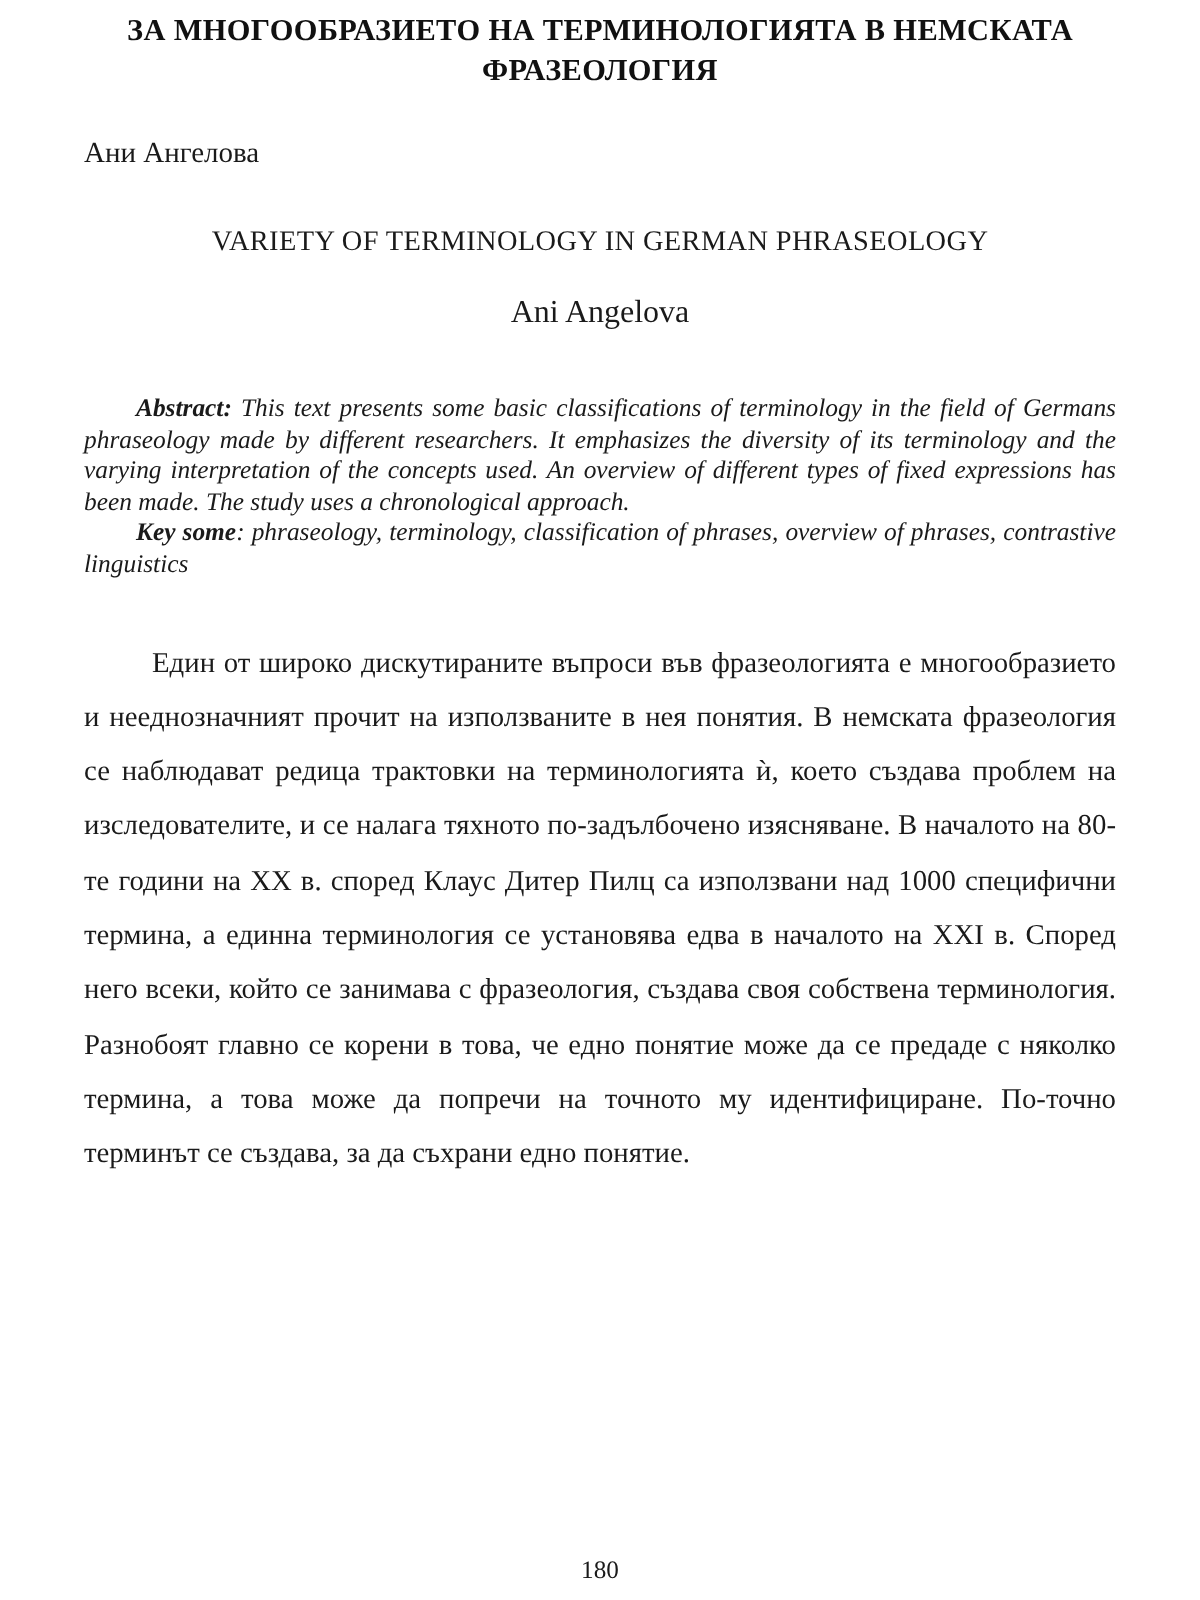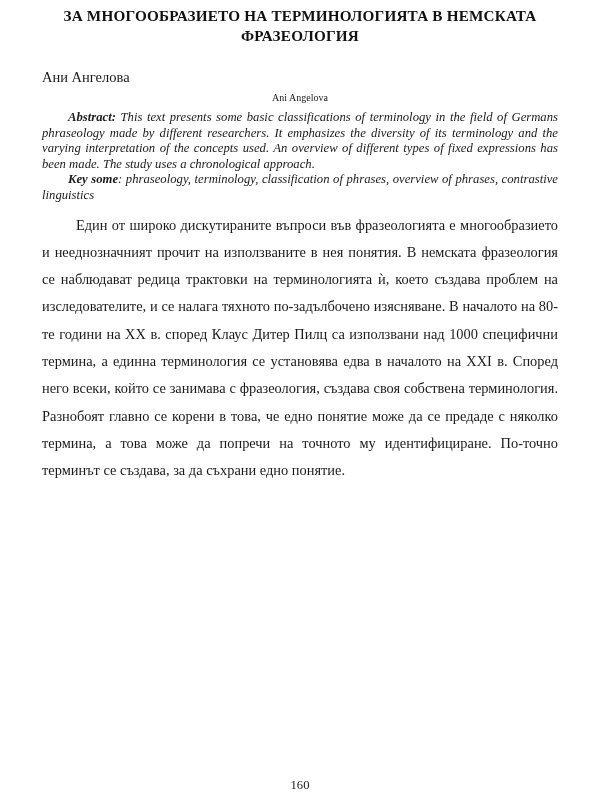--- a/index.html
+++ b/index.html
@@ -44,48 +44,48 @@
   .title-en {
     text-align: center;
     font-size: 14.2px;
     line-height: 19px;
     margin-top: 26px;
     letter-spacing: 0.2px;
     color: #1a1a1a;
   }
   .author-en {
     text-align: center;
-    font-size: 10px;
+    font-size: 16px;
     line-height: 17px;
-    margin-top: 3px;
+    margin-top: 17px;
     color: #1a1a1a;
   }
 
   
   .abstract-block {
-    margin-top: 4px;
+    margin-top: 32px;
     font-style: italic;
     font-size: 12.7px;
     line-height: 15.6px;
     text-align: justify;
     text-justify: inter-word;
     color: #1a1a1a;
   }
   .abstract-block p {
     margin: 0;
     text-indent: 26px;
   }
   .abstract-block .lead {
     font-weight: bold;
     font-style: italic;
   }
 
   
   .body-text {
-    margin-top: 8px;
+    margin-top: 28px;
     font-size: 14.4px;
     line-height: 27.3px;
     text-align: justify;
     text-justify: inter-word;
     color: #1a1a1a;
   }
   .body-text p {
     margin: 0;
     text-indent: 34px;
   }
@@ -108,29 +108,30 @@
 <body>
 
 <div class="page">
 
   <div class="content">
 
     <h1 class="title-bg">ЗА МНОГООБРАЗИЕТО НА ТЕРМИНОЛОГИЯТА В НЕМСКАТА ФРАЗЕОЛОГИЯ</h1>
 
     <div class="author-bg">Ани Ангелова</div>
 
+    <div class="title-en">VARIETY OF TERMINOLOGY IN GERMAN PHRASEOLOGY</div>
 
     <div class="author-en">Ani Angelova</div>
 
     <div class="abstract-block">
       <p><span class="lead">Abstract:</span><span> This text presents some basic classifications of terminology in the field of Germans phraseology made by different researchers. It emphasizes the diversity of its terminology and the varying interpretation of the concepts used. An overview of different types of fixed expressions has been made. The study uses a chronological approach.</span></p>
       <p><span class="lead">Key some</span><span>: phraseology, terminology, classification of phrases, overview of phrases, contrastive linguistics</span></p>
     </div>
 
     <div class="body-text">
       <p>Един от широко дискутираните въпроси във фразеологията е многообразието и нееднозначният прочит на използваните в нея понятия. В немската фразеология се наблюдават редица трактовки на терминологията ѝ, което създава проблем на изследователите, и се налага тяхното по-задълбочено изясняване. В началото на 80-те години на XX в. според Клаус Дитер Пилц са използвани над 1000 специфични термина, а единна терминология се установява едва в началото на XXI в. Според него всеки, който се занимава с фразеология, създава своя собствена терминология. Разнобоят главно се корени в това, че едно понятие може да се предаде с няколко термина, а това може да попречи на точното му идентифициране. По-точно терминът се създава, за да съхрани едно понятие.</p>
     </div>
 
   </div>
 
-  <div class="page-number">160</div>
+  <div class="page-number">180</div>
 
 </div>
 
 </body></html>

